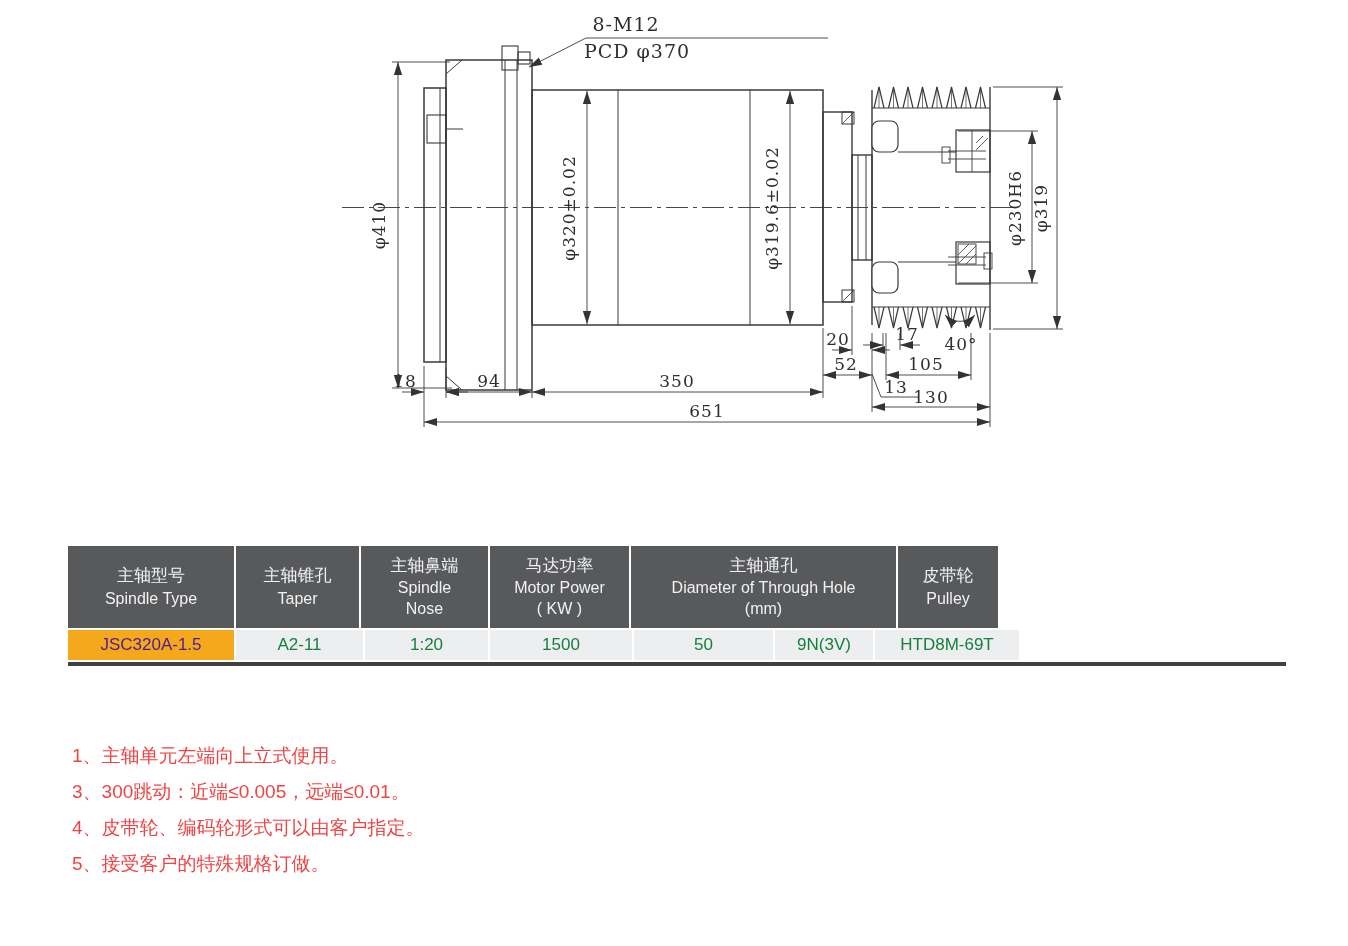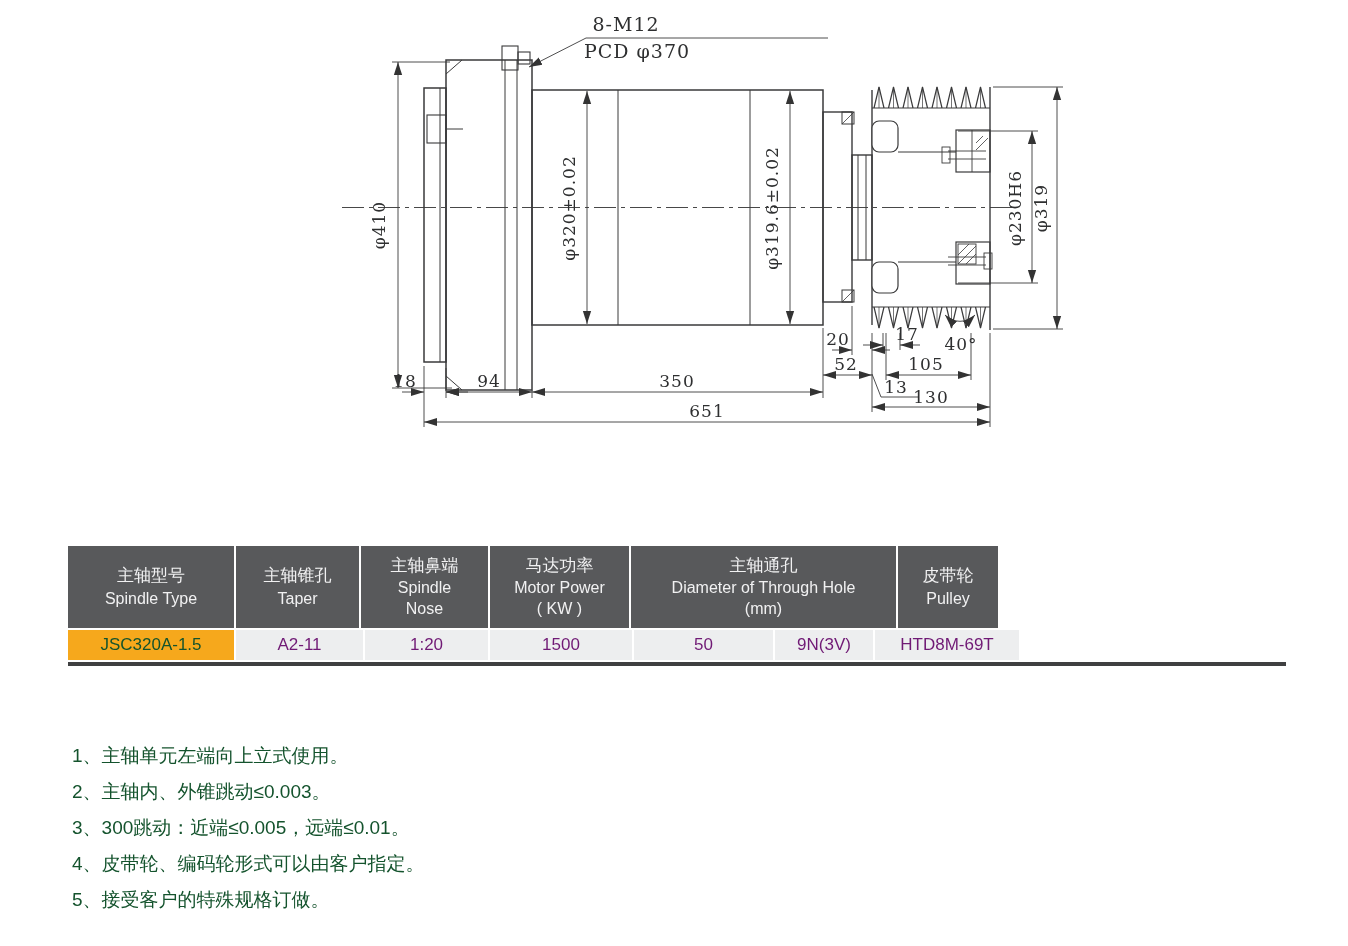--- a/index.html
+++ b/index.html
@@ -16,31 +16,31 @@
   .hrow,.drow{display:flex;}
   .hcell{
     background:#58595B;color:#F1F1F2;height:82px;box-sizing:border-box;
     display:flex;flex-direction:column;justify-content:center;align-items:center;
     text-align:center;font-size:16px;line-height:1.32;border-right:2px solid #fff;
   }
   .hcell div:first-child{font-size:17px;}
   .hcell:last-child{border-right:none;}
   .drow{margin-top:2px;}
   .dcell{
-    background:#EDEEEF;color:#701a75;height:30px;box-sizing:border-box;
+    background:#EDEEEF;color:#15803d;height:30px;box-sizing:border-box;
     display:flex;justify-content:center;align-items:center;
     font-size:17px;border-right:2px solid #fff;
   }
   .dcell:last-child{border-right:none;}
-  .dcell.model{background:#F6A81C;color:#14532d;}
+  .dcell.model{background:#F6A81C;color:#4c1d95;}
   .c0{width:168px}.c1{width:129px}.c2{width:125px}.c3{width:144px}
   .c4{width:141px}.c5{width:267px}.c6{width:100px}.c7{width:144px}
   .tbl-bottom{height:4px;background:#3F4041;margin-top:2px;}
   
-  .notes{position:absolute;left:72px;top:738px;color:#14532d;font-size:19px;}
+  .notes{position:absolute;left:72px;top:738px;color:#ef4444;font-size:19px;}
   .notes div{height:36px;line-height:36px;}
 </style>
 </head>
 <body>
 
 <svg id="drawing" width="1348" height="470" viewBox="0 0 1348 470">
   <defs>
     <marker id="arr" viewBox="0 0 12 12" refX="12" refY="6" markerWidth="13" markerHeight="13" markerUnits="userSpaceOnUse" orient="auto-start-reverse">
       <path d="M0,2.2 L12,6 L0,9.8 Z" fill="#333"></path>
     </marker>
@@ -228,17 +228,16 @@
     <div class="dcell c3">1500</div>
     <div class="dcell c4">50</div>
     <div class="dcell c6">9N(3V)</div>
     <div class="dcell c7">HTD8M-69T</div>
   </div>
   <div class="tbl-bottom"></div>
 </div>
 
 <div class="notes">
   <div>1、主轴单元左端向上立式使用。</div>
-  <div>2、主轴内、外锥跳动≤0.003。</div>
   <div>3、300跳动：近端≤0.005，远端≤0.01。</div>
   <div>4、皮带轮、编码轮形式可以由客户指定。</div>
   <div>5、接受客户的特殊规格订做。</div>
 </div>
 
 </body></html>

